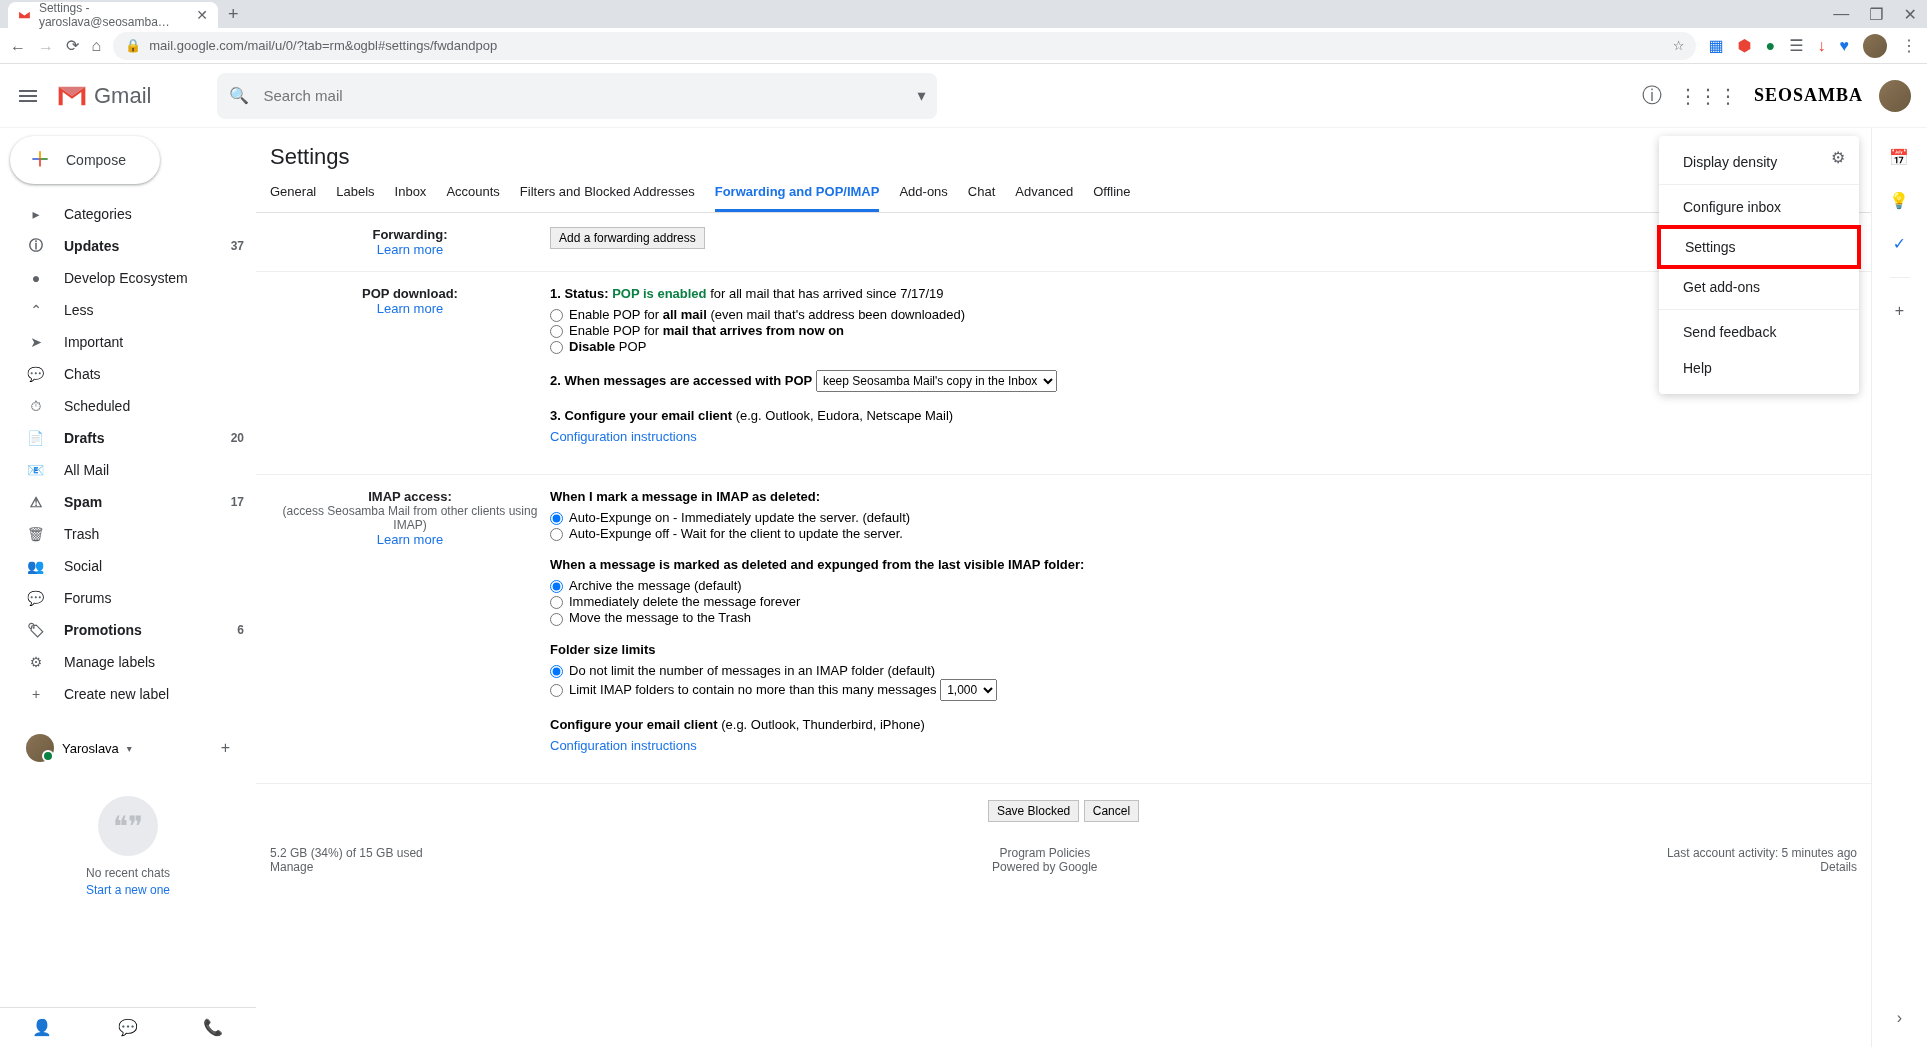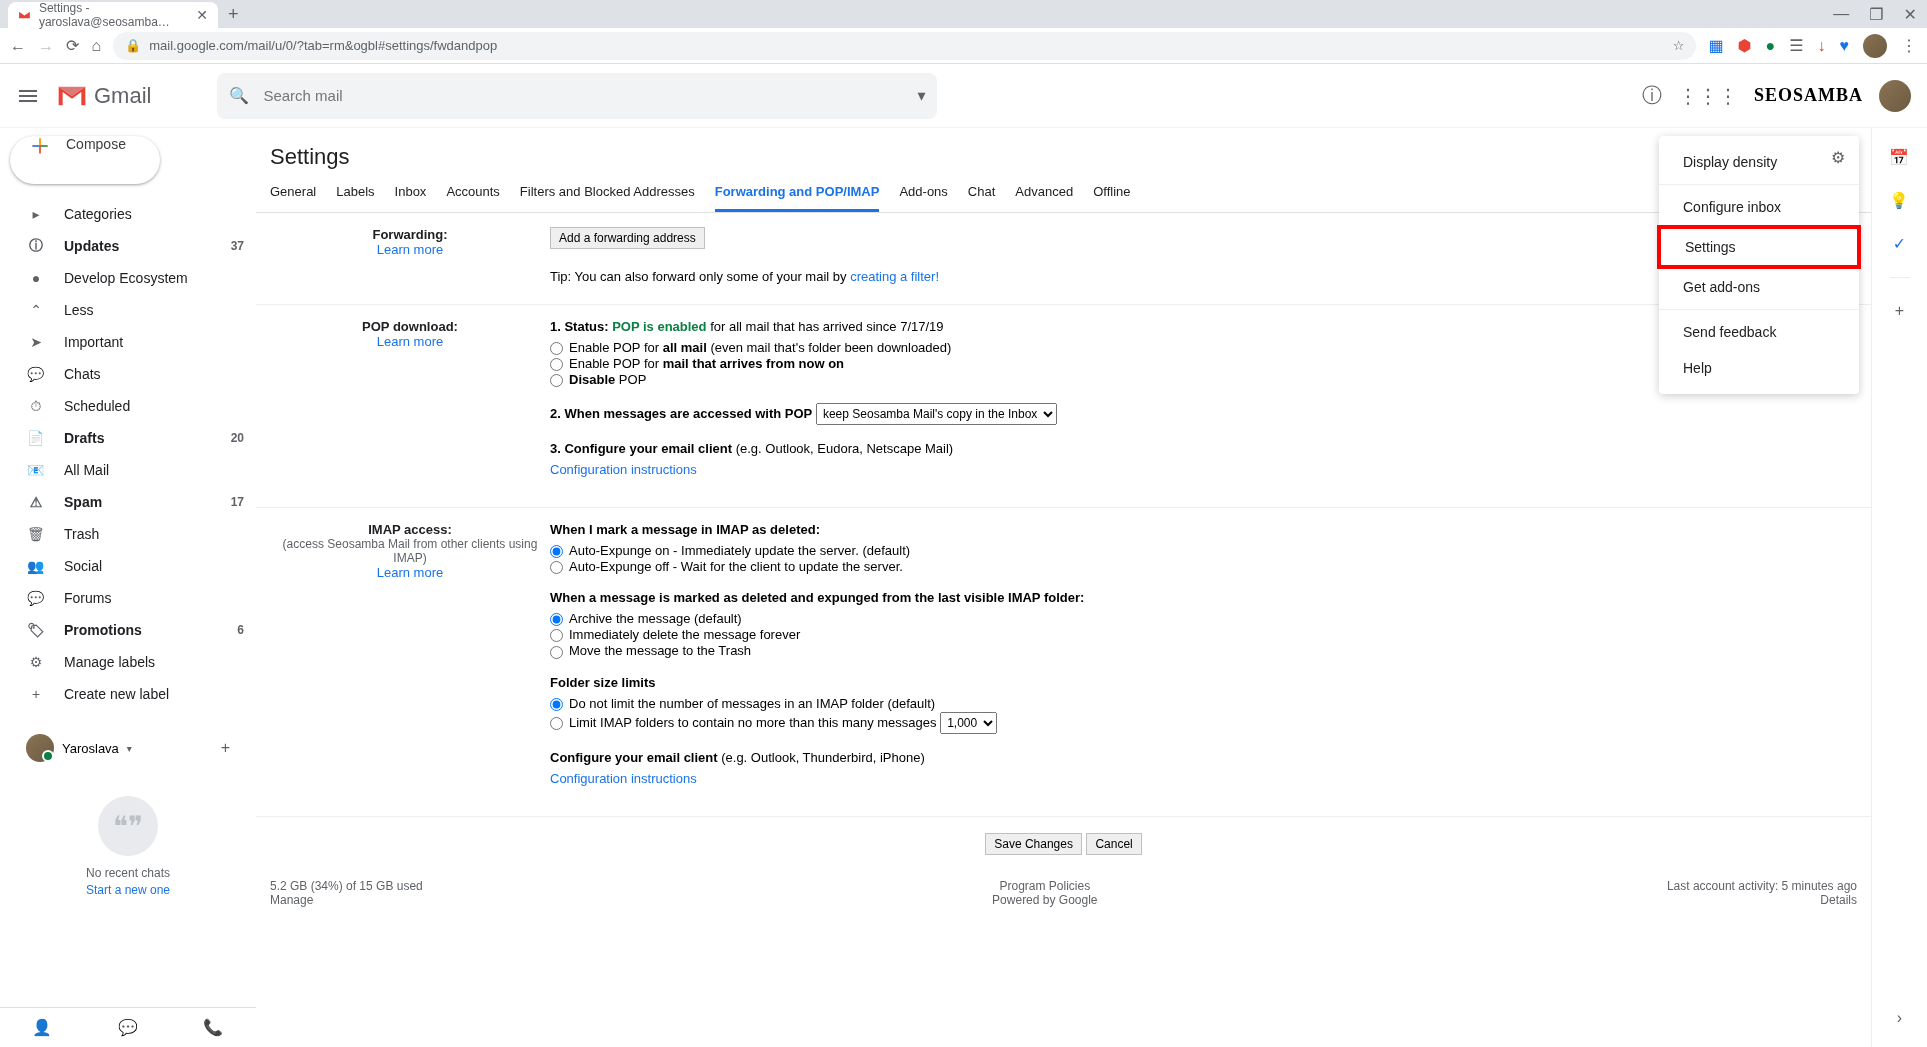--- a/index.html
+++ b/index.html
@@ -30,21 +30,21 @@
 .search-bar { margin-left: 50px; width: 720px; height: 46px; background: #f1f3f4; border-radius: 8px; display: flex; align-items: center; padding: 0 12px; color: #5f6368; }
 .search-bar input { border: none; background: transparent; flex: 1; margin-left: 14px; font-size: 15px; outline: none; }
 .search-dd { margin-left: auto; cursor: pointer; }
 .header-right { margin-left: auto; display: flex; align-items: center; gap: 16px; }
 .seosamba-logo { font-family: 'Comic Sans MS', cursive; font-weight: bold; font-size: 18px; letter-spacing: 1px; }
 .avatar-circle { width: 32px; height: 32px; border-radius: 50%; background: linear-gradient(135deg,#8b7355,#6b5a40); }
 
 
 .main { display: flex; height: calc(100% - 128px); }
 .sidebar { width: 256px; padding-top: 8px; flex-shrink: 0; }
-.compose-btn { width: 150px; height: 48px; margin-left: 10px; margin-bottom: 14px; border-radius: 24px; box-shadow: 0 1px 2px rgba(60,64,67,.3), 0 1px 3px 1px rgba(60,64,67,.15); display: flex; padding: 0 20px; gap: 16px; cursor: pointer; background: #fff; font-size: 14px; color: #3c4043; }
+.compose-btn { width: 150px; height: 48px; margin-left: 10px; margin-bottom: 14px; border-radius: 24px; box-shadow: 0 1px 2px rgba(60,64,67,.3), 0 1px 3px 1px rgba(60,64,67,.15); display: flex; align-items: center; padding: 0 20px; gap: 16px; cursor: pointer; background: #fff; font-size: 14px; color: #3c4043; }
 .plus-icon svg { width: 20px; height: 20px; }
 
 .nav-list { list-style: none; }
 .nav-item { height: 32px; display: flex; align-items: center; padding: 0 12px 0 26px; border-radius: 0 16px 16px 0; cursor: pointer; font-size: 14px; color: #202124; gap: 18px; }
 .nav-item .icon-holder { width: 20px; color: #5f6368; display: flex; align-items: center; justify-content: center; }
 .nav-item .count { margin-left: auto; color: #5f6368; font-size: 12px; }
 .nav-item.active { font-weight: bold; }
 .nav-item.bold { font-weight: bold; }
 
 .hangouts { margin-top: 20px; padding: 0 16px; text-align: center; }
@@ -278,33 +278,32 @@
       <span class="tab-item inactive">Offline</span>
     </div>
 
     <div class="section">
       <div class="label-col">
         <div class="title">Forwarding:</div>
         <a href="#">Learn more</a>
       </div>
       <div class="body-col">
         <button class="btn-small">Add a forwarding address</button>
-        <p style="margin-top:20px"><span>Tip: You can also forward only some of your mail by </span><a href="#">creating a filter!</a></p>
       </div>
     </div>
 
     <div class="section">
       <div class="label-col">
         <div class="title">POP download:</div>
         <a href="#">Learn more</a>
       </div>
       <div class="body-col">
         <div class="group">
           <p><b>1. Status: </b><span class="green">POP is enabled</span><span> for all mail that has arrived since 7/17/19</span></p>
-          <label><input type="radio" name="pop" style=""><span>Enable POP for </span><b>all mail</b><span> (even mail that's folder been downloaded)</span></label>
+          <label><input type="radio" name="pop" style=""><span>Enable POP for </span><b>all mail</b><span> (even mail that's address been downloaded)</span></label>
           <label><input type="radio" name="pop" style=""><span>Enable POP for </span><b>mail that arrives from now on</b></label>
           <label><input type="radio" name="pop" style=""><b>Disable</b><span> POP</span></label>
         </div>
         <div class="group">
           <b>2. When messages are accessed with POP</b>
           <select><option>keep Seosamba Mail's copy in the Inbox</option></select>
         </div>
         <div class="group">
           <p><b>3. Configure your email client</b><span> (e.g. Outlook, Eudora, Netscape Mail)</span></p>
           <a href="#">Configuration instructions</a>
@@ -336,21 +335,21 @@
           <label><input type="radio" name="size" style=""><span>Limit IMAP folders to contain no more than this many messages </span><select><option>1,000</option></select></label>
         </div>
         <div class="group">
           <p><b>Configure your email client</b><span> (e.g. Outlook, Thunderbird, iPhone)</span></p>
           <a href="#">Configuration instructions</a>
         </div>
       </div>
     </div>
 
     <div class="footer-buttons" style="border-top:1px solid #eee">
-      <button class="btn-small">Save Changes</button>
+      <button class="btn-small">Save Blocked</button>
       <button class="btn-small">Cancel</button>
     </div>
 
     <div class="footer-info">
       <div>
         <div>5.2 GB (34%) of 15 GB used</div>
         <a href="#">Manage</a>
       </div>
       <div style="text-align:center">
         <div><a href="#">Program Policies</a></div>

